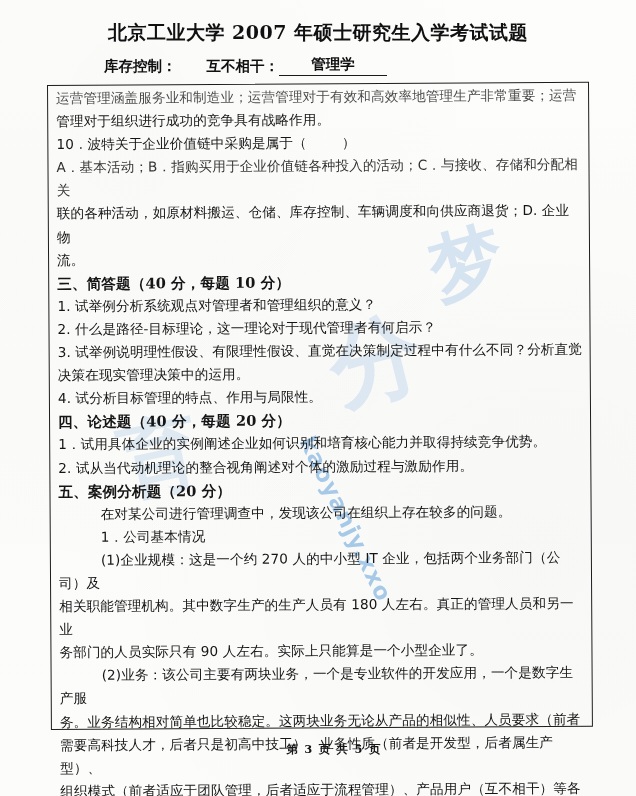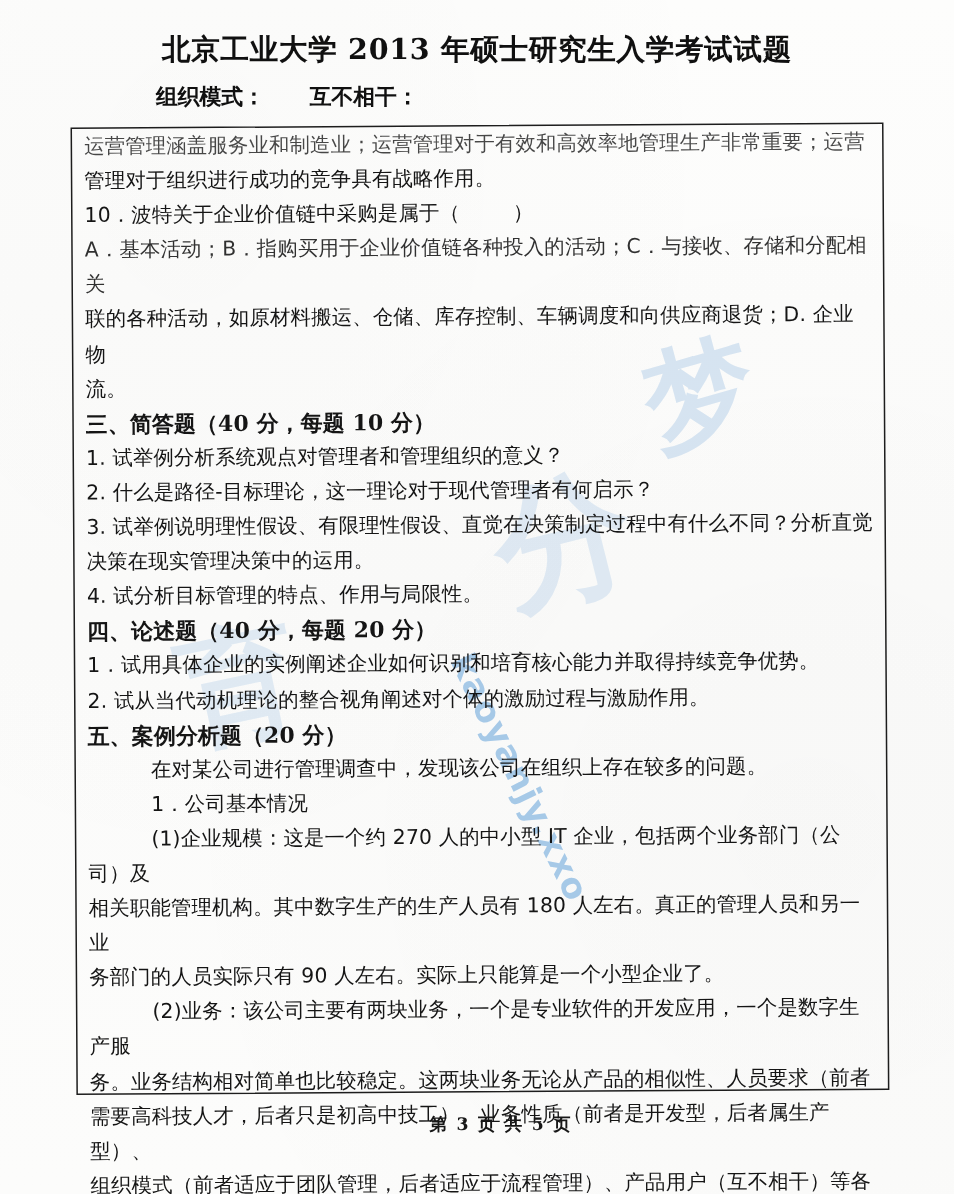--- a/index.html
+++ b/index.html
@@ -175,26 +175,27 @@
 </head>
 <body>
 
 <div class="paper"></div>
 
 <div class="wm wm-a">梦</div>
 <div class="wm wm-b">分</div>
 <div class="wm wm-c">育</div>
 <div class="wm wm-url">kaoyanjy.xxo</div>
 
-<div class="doc-title">北京工业大学 2013 年硕士研究生入学考试试题</div>
+<div class="doc-title">北京工业大学 2007 年硕士研究生入学考试试题</div>
 
 <div class="subject-row">
-  <span class="sr-label">组织模式：</span>
+  <span class="sr-label">库存控制：</span>
   <span class="sr-gap"></span>
   <span class="sr-label">互不相干：</span>
+  <span class="sr-blank name">管理学</span>
 </div>
 
 <div class="content-box"></div>
 
 <div class="content-inner">
   <div class="line faded">运营管理涵盖服务业和制造业；运营管理对于有效和高效率地管理生产非常重要；运营</div>
   <div class="line">管理对于组织进行成功的竞争具有战略作用。</div>
   <div class="line">10．波特关于企业价值链中采购是属于（        ）</div>
   <div class="line faded2">A．基本活动；B．指购买用于企业价值链各种投入的活动；C．与接收、存储和分配相关</div>
   <div class="line">联的各种活动，如原材料搬运、仓储、库存控制、车辆调度和向供应商退货；D. 企业物</div>

